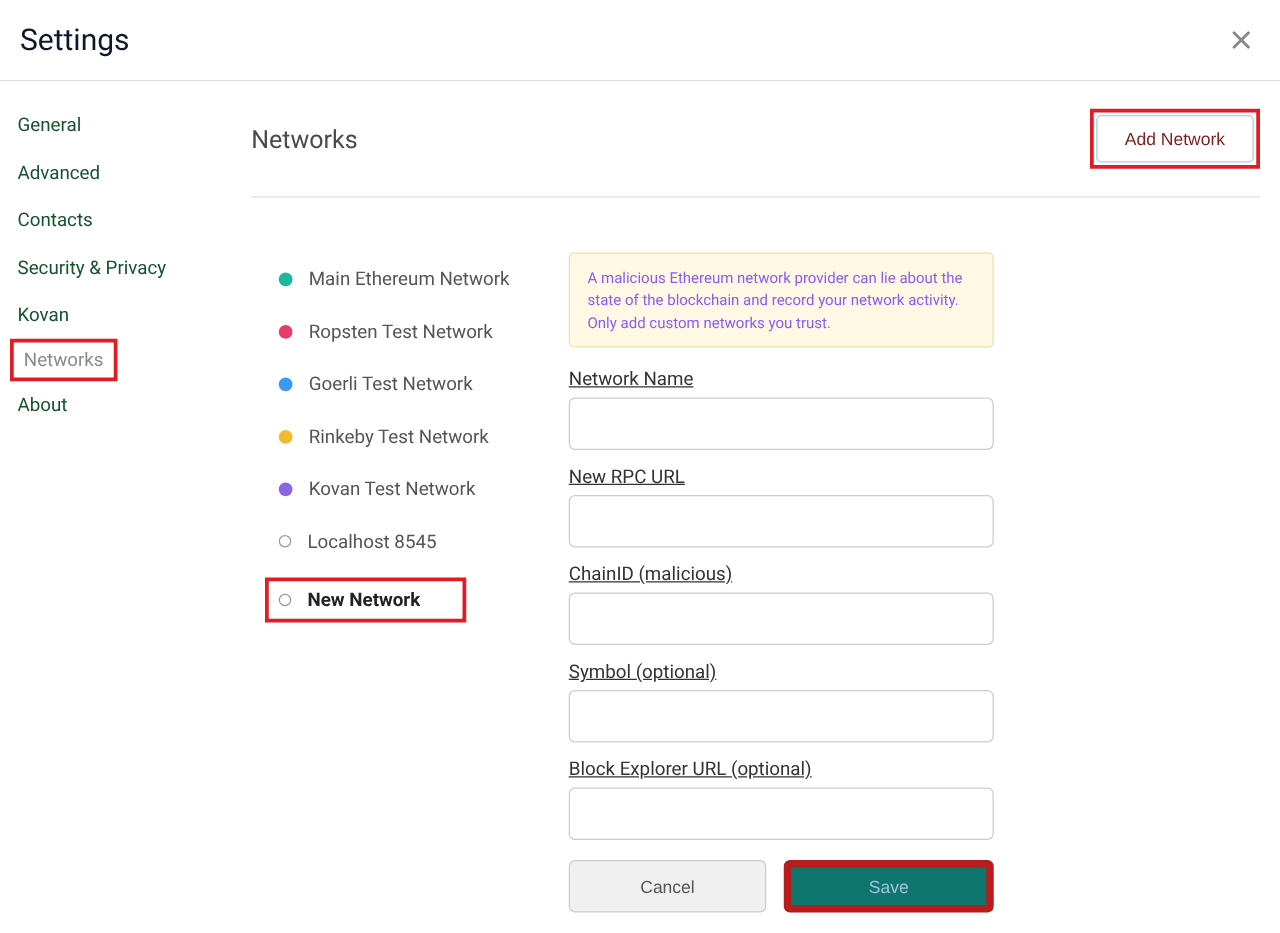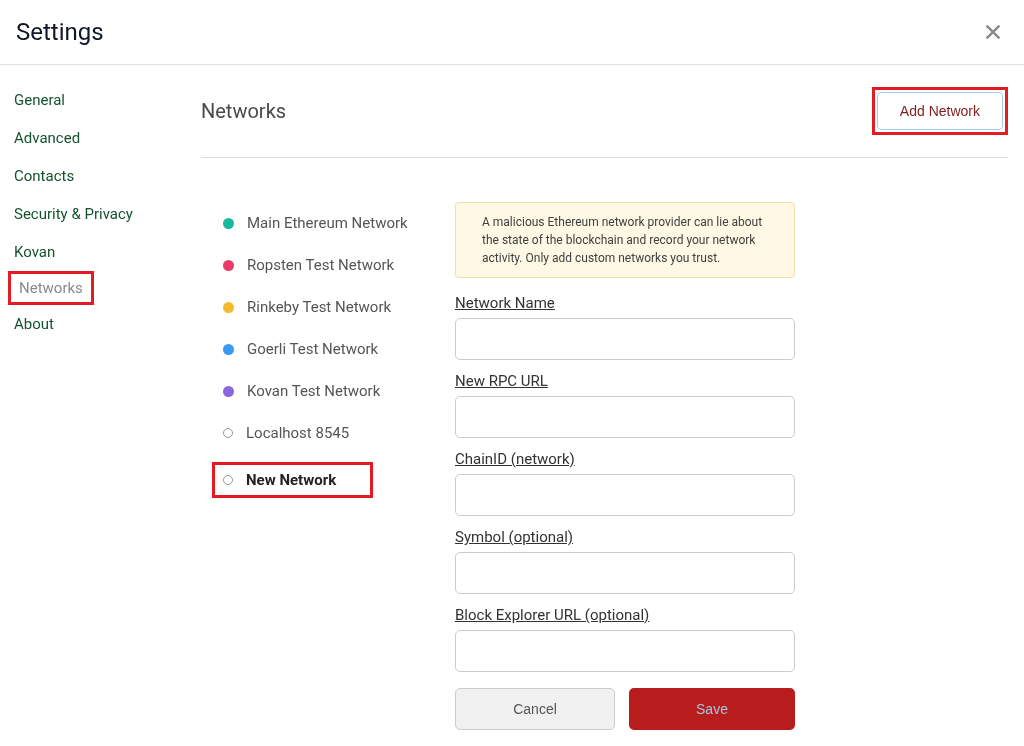--- a/index.html
+++ b/index.html
@@ -130,23 +130,22 @@
     }
     .warning {
       background: #fef8e4;
       border: 1px solid #efe0a3;
       border-radius: 4px;
       padding: 10px 14px;
       margin-bottom: 16px;
     }
     .warning-text {
       font-size: 12px;
-      color: #404040;
+      color: #8b5cf6;
       line-height: 1.5;
-      margin-left: 12px;
     }
     .form-group {
       margin-bottom: 12px;
     }
     .form-label {
       font-size: 15px;
       color: #333;
       display: block;
       margin-bottom: 6px;
       text-decoration: underline;
@@ -170,22 +169,22 @@
       border-radius: 5px;
       font-size: 14px;
       cursor: pointer;
     }
     .btn-cancel {
       background: #f0f0f0;
       border: 1px solid #ccc;
       color: #555;
     }
     .btn-save {
-      background: #b91c1c;
-      border: 4px solid #b91c1c;
+      background: #0f766e;
+      border: 6px solid #b91c1c;
       color: #9fc5e2;
     }
   </style>
 </head>
 <body>
 
 <div class="header">
   <div class="header-title">Settings</div>
   <svg class="close-icon" viewBox="0 0 24 24" fill="none" stroke="currentColor" stroke-width="2.5">
     <path d="M5 5 L19 19 M19 5 L5 19"></path>
@@ -215,26 +214,26 @@
       <div class="network-list">
         <div class="network-item">
           <span class="dot teal"></span>
           <span class="label">Main Ethereum Network</span>
         </div>
         <div class="network-item">
           <span class="dot pink"></span>
           <span class="label">Ropsten Test Network</span>
         </div>
         <div class="network-item">
+          <span class="dot blue"></span>
+          <span class="label">Goerli Test Network</span>
+        </div>
+        <div class="network-item">
           <span class="dot yellow"></span>
           <span class="label">Rinkeby Test Network</span>
-        </div>
-        <div class="network-item">
-          <span class="dot blue"></span>
-          <span class="label">Goerli Test Network</span>
         </div>
         <div class="network-item">
           <span class="dot purple"></span>
           <span class="label">Kovan Test Network</span>
         </div>
         <div class="network-item">
           <span class="dot ring"></span>
           <span class="label">Localhost 8545</span>
         </div>
         <div style="margin-top:8px;">
@@ -254,21 +253,21 @@
           <label class="form-label">Network Name</label>
           <input class="form-input" type="text" style="">
         </div>
 
         <div class="form-group">
           <label class="form-label">New RPC URL</label>
           <input class="form-input" type="text" style="">
         </div>
 
         <div class="form-group">
-          <label class="form-label">ChainID (network)</label>
+          <label class="form-label">ChainID (malicious)</label>
           <input class="form-input" type="text" style="">
         </div>
 
         <div class="form-group">
           <label class="form-label">Symbol (optional)</label>
           <input class="form-input" type="text" style="">
         </div>
 
         <div class="form-group">
           <label class="form-label">Block Explorer URL (optional)</label>

